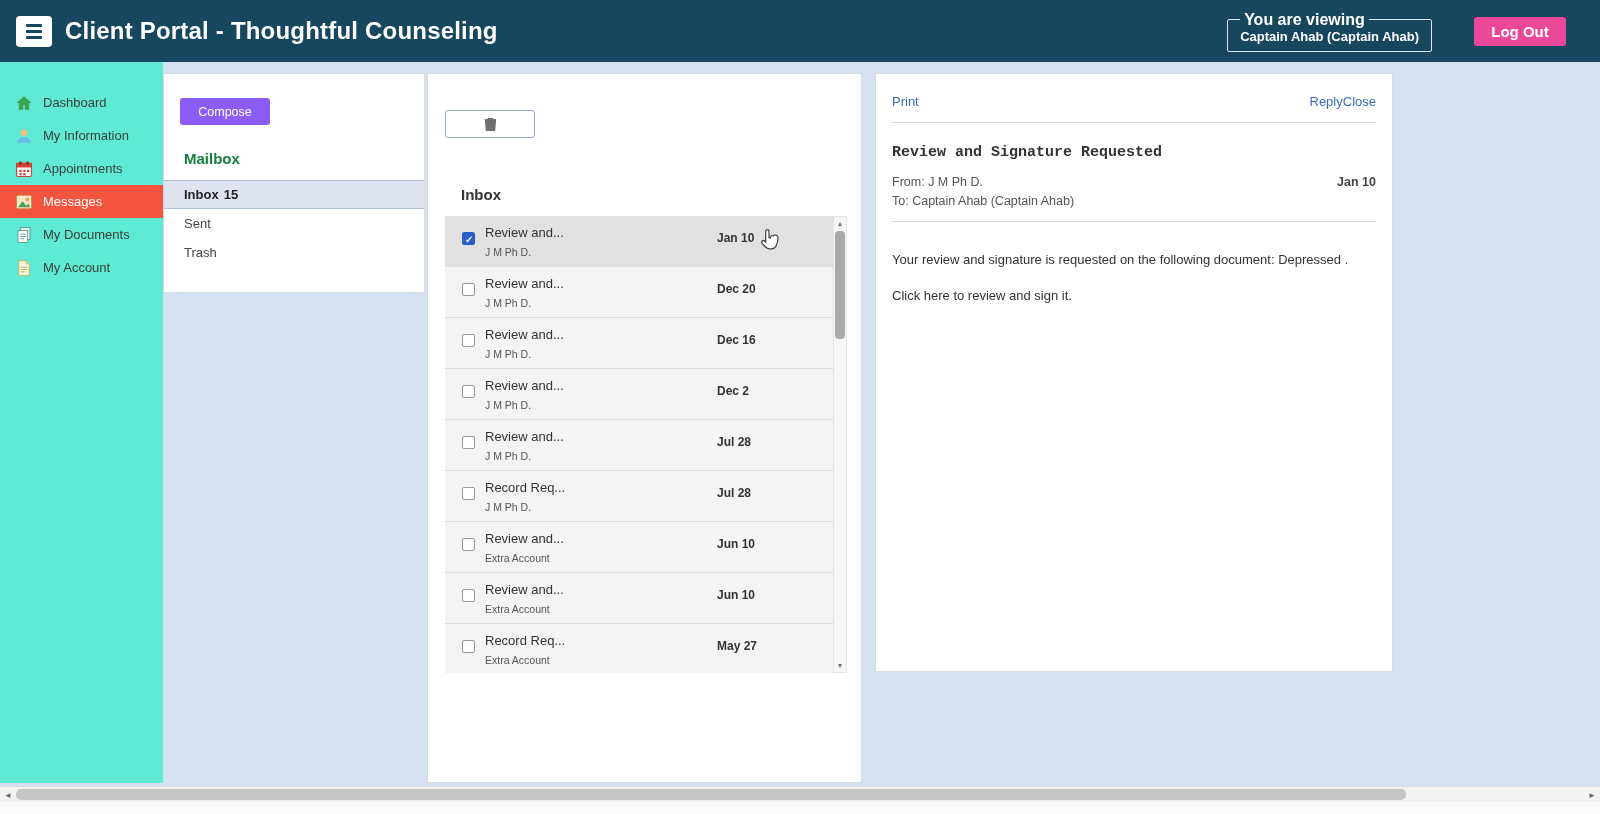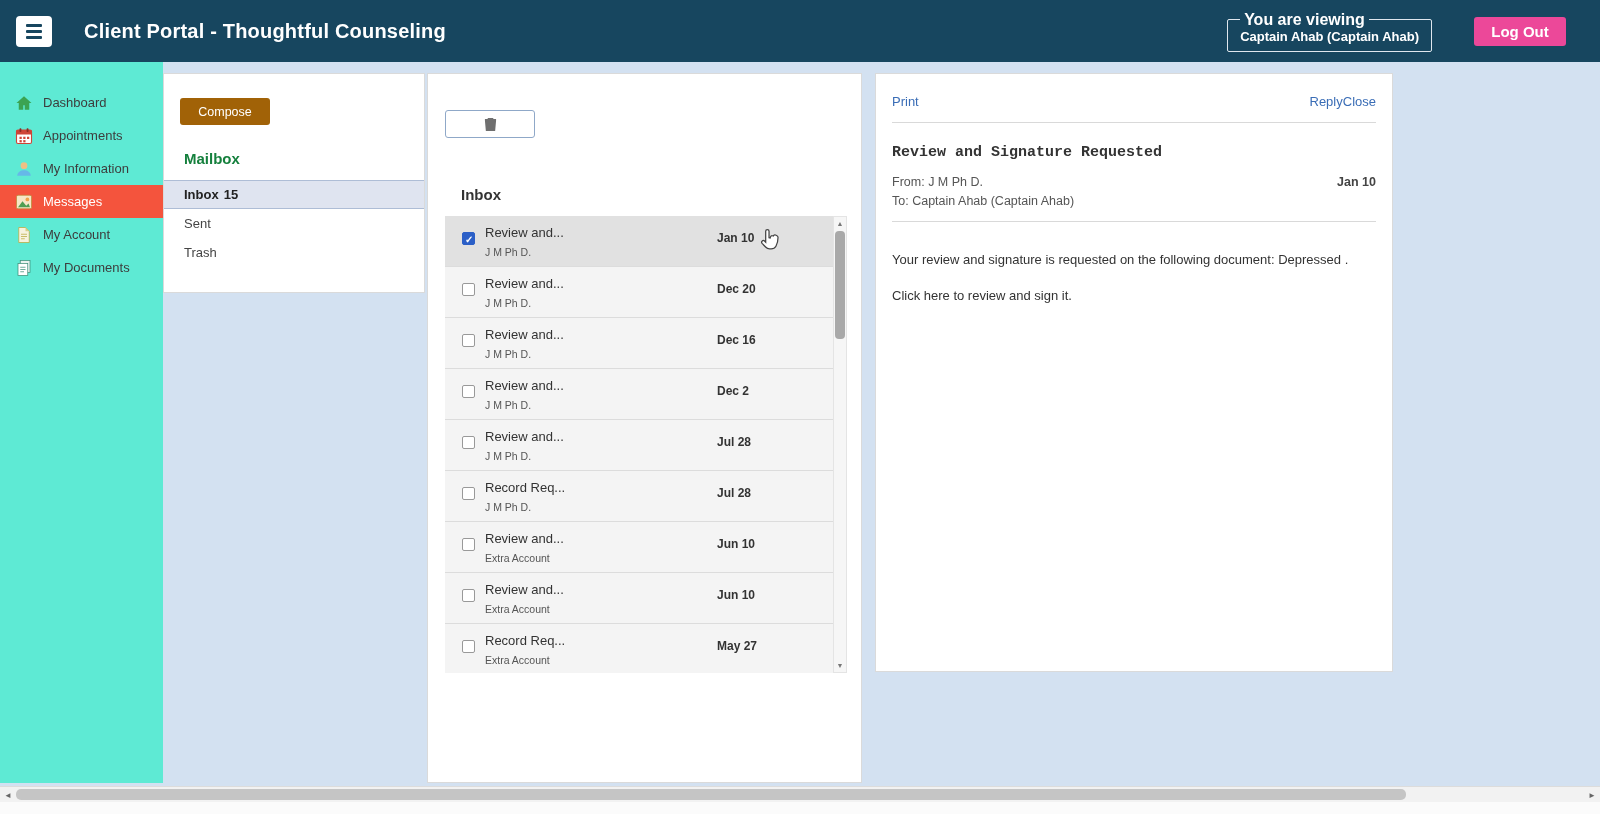--- a/index.html
+++ b/index.html
@@ -11,41 +11,41 @@
     overflow:hidden;
     color:#333;
   }
 
   
   .topbar{position:absolute;top:0;left:0;width:1600px;height:62px;background:#17465f;
     display:flex;align-items:center;padding:0 34px 0 16px;z-index:10;}
   .hamburger{width:36px;height:31px;background:#fff;border:none;border-radius:4px;
     display:flex;flex-direction:column;justify-content:center;align-items:center;gap:3px;cursor:pointer;}
   .hamburger i{display:block;width:16px;height:3px;background:#17465f;border-radius:1px;}
-  .app-title{color:#fff;font-size:20px;font-weight:700;margin-left:32px;letter-spacing:.2px;}
+  .app-title{color:#fff;font-size:24px;font-weight:700;margin-left:13px;letter-spacing:.2px;}
   .viewing{margin-left:auto;border:1px solid #dfe7ee;border-radius:2px;color:#fff;
     padding:0 12px 7px 12px;min-width:196px;}
   .viewing legend{font-size:16px;font-weight:700;padding:0 4px;color:#fff;}
   .viewing .val{font-size:13px;font-weight:700;white-space:nowrap;}
   .logout{margin-left:42px;width:92px;height:29px;background:#ec4899;color:#fff;border:none;
     border-radius:3px;font-size:15px;font-weight:700;cursor:pointer;font-family:inherit;}
 
   
   .sidebar{position:absolute;left:0;top:62px;width:163px;height:721px;background:#5eead4;padding-top:24px;}
   .side-item{height:33px;display:flex;align-items:center;gap:10px;padding-left:15px;
     font-size:13px;color:#3d3d3d;cursor:pointer;}
   .side-item.active{background:#f4543d;color:#fff;}
   .side-item svg{flex:0 0 auto;}
 
   
   .card{position:absolute;background:#fff;border:1px solid #dadada;}
 
   
   .folders{left:163px;top:73px;width:262px;height:220px;}
-  .compose{position:absolute;left:16px;top:24px;width:90px;height:27px;background:#a16207;color:#fff;
+  .compose{position:absolute;left:16px;top:24px;width:90px;height:27px;background:#8b5cf6;color:#fff;
     border:none;border-radius:3px;font-size:12.5px;cursor:pointer;font-family:inherit;}
   .mailbox-h{position:absolute;left:20px;top:76px;font-size:15px;font-weight:700;color:#15803d;}
   .folder-list{position:absolute;left:0;top:106px;width:100%;}
   .folder-row{height:29px;display:flex;align-items:center;padding-left:20px;font-size:13px;
     color:#444;cursor:pointer;gap:5px;}
   .folder-row.active{background:#dfe4f0;border-top:1px solid #aebdd6;border-bottom:1px solid #aebdd6;
     color:#222;font-weight:700;}
 
   
   .list-panel{left:427px;top:73px;width:435px;height:710px;}
@@ -117,73 +117,73 @@
 
 <nav class="sidebar">
   <div class="side-item">
     <svg viewBox="0 0 24 24" width="18" height="18">
         <path d="M12 3 2 12h3v9h6v-6h2v6h6v-9h3z" fill="#3ba352"></path>
       </svg>
     <span>Dashboard</span>
   </div>
   <div class="side-item">
     <svg viewBox="0 0 24 24" width="18" height="18">
+        <circle cx="12" cy="7.5" r="4.5" fill="#eec084"></circle>
+        <path d="M3 21c0-5 4.5-7.5 9-7.5s9 2.5 9 7.5z" fill="#66b8e8"></path>
+      </svg>
+    <span>My Information</span>
+  </div>
+  <div class="side-item">
+    <svg viewBox="0 0 24 24" width="18" height="18">
         <rect x="2" y="4" width="20" height="18" rx="2" fill="#fff" stroke="#cf4437" stroke-width="1.5"></rect>
         <rect x="2" y="4" width="20" height="6" fill="#cf4437"></rect>
         <rect x="6" y="1.5" width="2.5" height="5" rx="1" fill="#8a2d24"></rect>
         <rect x="15.5" y="1.5" width="2.5" height="5" rx="1" fill="#8a2d24"></rect>
         <g fill="#cf4437">
           <rect x="6" y="13" width="3" height="3"></rect>
           <rect x="11" y="13" width="3" height="3"></rect>
           <rect x="16" y="13" width="3" height="3"></rect>
           <rect x="6" y="17.5" width="3" height="3"></rect>
           <rect x="11" y="17.5" width="3" height="3"></rect>
         </g>
       </svg>
     <span>Appointments</span>
   </div>
-  <div class="side-item">
-    <svg viewBox="0 0 24 24" width="18" height="18">
-        <circle cx="12" cy="7.5" r="4.5" fill="#eec084"></circle>
-        <path d="M3 21c0-5 4.5-7.5 9-7.5s9 2.5 9 7.5z" fill="#66b8e8"></path>
-      </svg>
-    <span>My Information</span>
-  </div>
   <div class="side-item active">
     <svg viewBox="0 0 24 24" width="18" height="18">
         <rect x="2" y="3" width="20" height="18" rx="2" fill="#f6e7c6" stroke="#b98b3a"></rect>
         <circle cx="16.5" cy="8.5" r="2.5" fill="#f0a24a"></circle>
         <path d="M4 19l6-8 5 6 3-3 2 5z" fill="#4f9e52"></path>
       </svg>
     <span>Messages</span>
+  </div>
+  <div class="side-item">
+    <svg viewBox="0 0 24 24" width="18" height="18">
+        <rect x="7" y="2" width="13" height="16" fill="#e9f2ef" stroke="#3f8f7a"></rect>
+        <rect x="4" y="6" width="13" height="16" fill="#fff" stroke="#3f8f7a"></rect>
+        <g stroke="#3f8f7a" stroke-width="1">
+          <line x1="7" y1="11" x2="14" y2="11"></line>
+          <line x1="7" y1="14" x2="14" y2="14"></line>
+          <line x1="7" y1="17" x2="12" y2="17"></line>
+        </g>
+      </svg>
+    <span>My Documents</span>
   </div>
   <div class="side-item">
     <svg viewBox="0 0 24 24" width="18" height="18">
         <path d="M5 2h9l5 5v15H5z" fill="#f7f3df" stroke="#b9a93f"></path>
         <path d="M14 2l5 5h-5z" fill="#d9cf8a"></path>
         <g stroke="#b9a93f" stroke-width="1">
           <line x1="8" y1="11" x2="16" y2="11"></line>
           <line x1="8" y1="14" x2="16" y2="14"></line>
           <line x1="8" y1="17" x2="13" y2="17"></line>
         </g>
       </svg>
     <span>My Account</span>
   </div>
-  <div class="side-item">
-    <svg viewBox="0 0 24 24" width="18" height="18">
-        <rect x="7" y="2" width="13" height="16" fill="#e9f2ef" stroke="#3f8f7a"></rect>
-        <rect x="4" y="6" width="13" height="16" fill="#fff" stroke="#3f8f7a"></rect>
-        <g stroke="#3f8f7a" stroke-width="1">
-          <line x1="7" y1="11" x2="14" y2="11"></line>
-          <line x1="7" y1="14" x2="14" y2="14"></line>
-          <line x1="7" y1="17" x2="12" y2="17"></line>
-        </g>
-      </svg>
-    <span>My Documents</span>
-  </div>
 </nav>
 
 <section class="card folders">
   <button class="compose">Compose</button>
   <div class="mailbox-h">Mailbox</div>
   <div class="folder-list">
     <div class="folder-row active">
       <span>Inbox</span>
       <span>15</span>
     </div>

